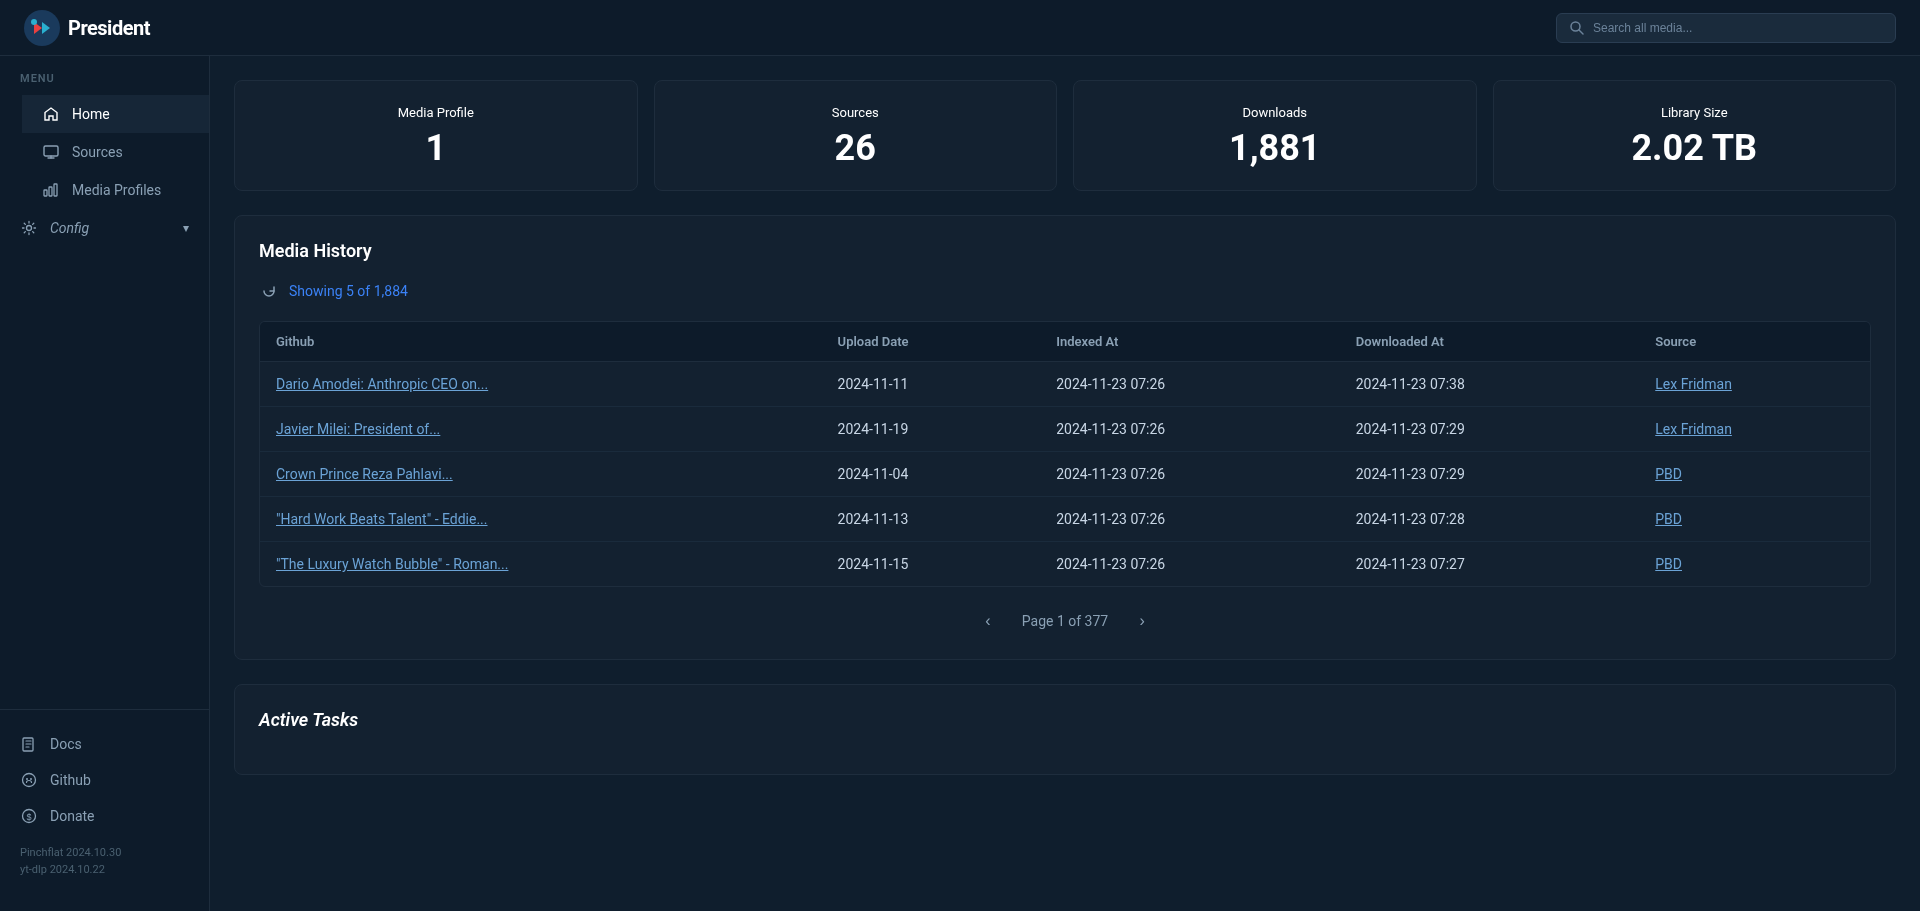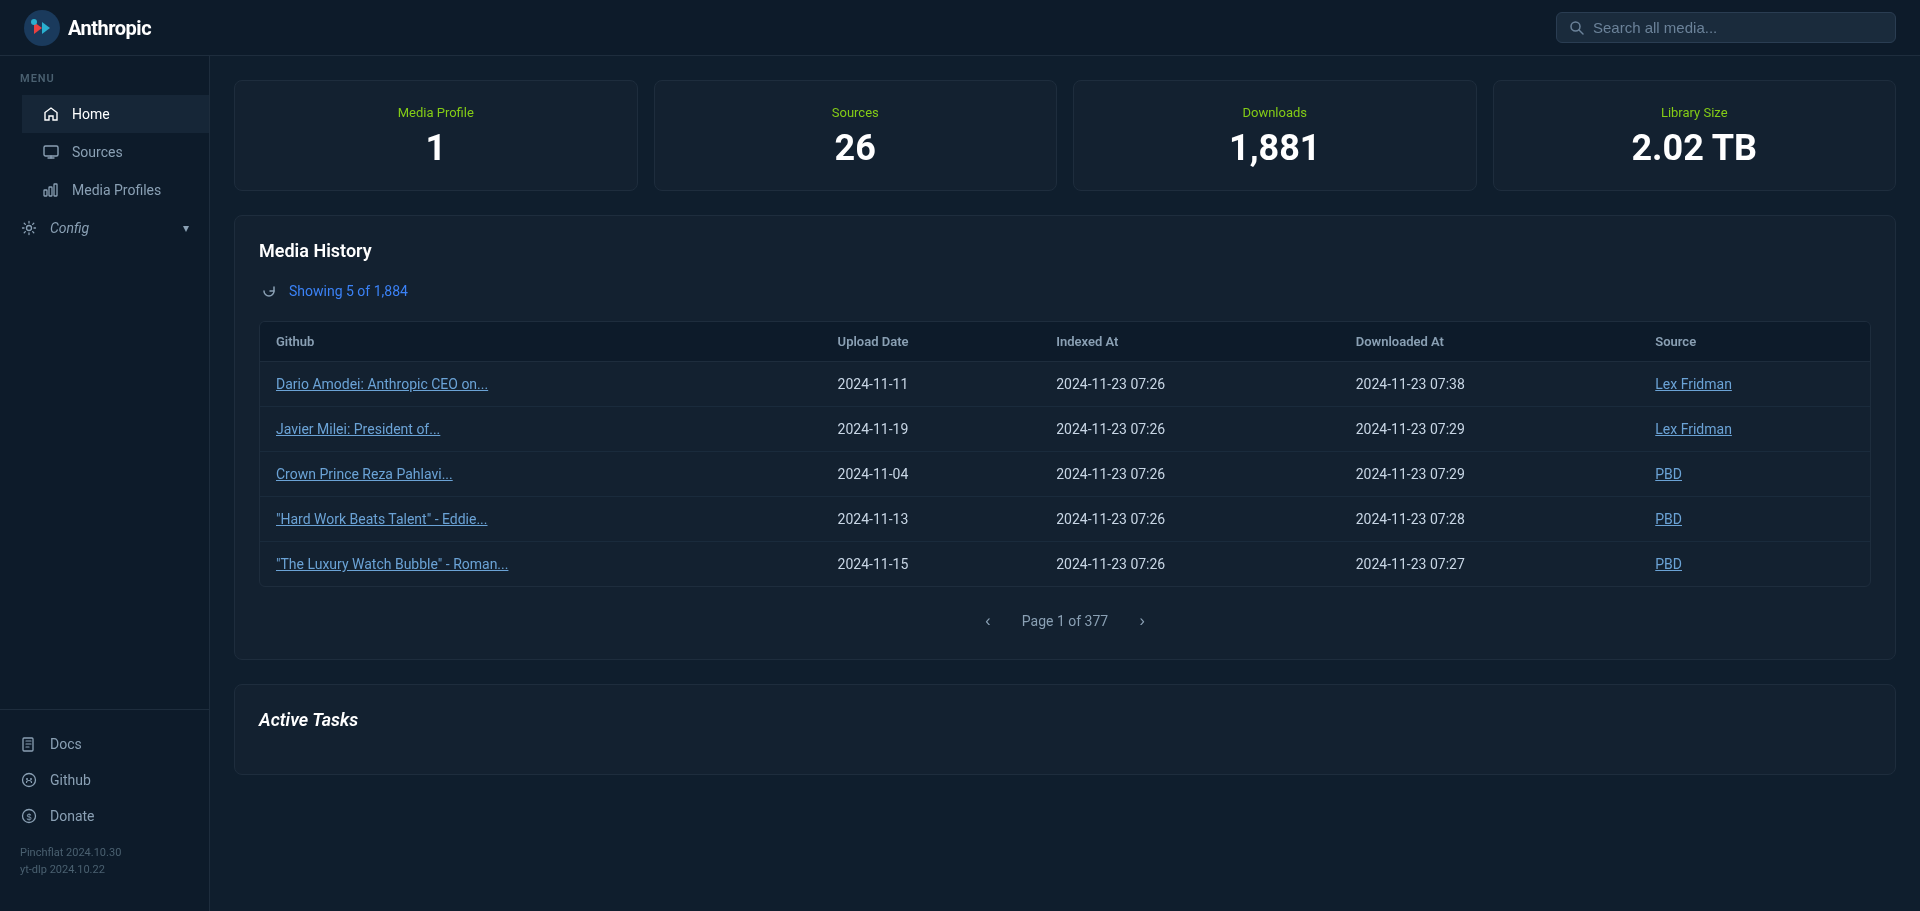--- a/index.html
+++ b/index.html
@@ -51,21 +51,21 @@
     }
     .search-icon-svg {
       color: #6b8299;
       flex-shrink: 0;
     }
     .search-input {
       background: transparent;
       border: none;
       outline: none;
       color: #d946ef;
-      font-size: 15px;
+      font-size: 12px;
       width: 100%;
     }
     .search-input::placeholder { color: #6b8299; }
 
     
     .layout {
       display: flex;
       flex: 1;
       overflow: hidden;
     }
@@ -169,21 +169,21 @@
     }
     .stat-card {
       background: #132130;
       border: 1px solid #1e2d3d;
       border-radius: 8px;
       padding: 24px;
       text-align: center;
     }
     .stat-label {
       font-size: 13px;
-      color: #84cc16;
+      color: #ffffff;
       margin-bottom: 10px;
     }
     .stat-value {
       font-size: 36px;
       font-weight: 700;
       color: #fff;
       line-height: 1;
     }
 
     
@@ -290,21 +290,21 @@
 <body>
 
 <div class="topbar">
   <div class="logo">
     <svg class="logo-icon" viewBox="0 0 36 36" fill="none" xmlns="http://www.w3.org/2000/svg">
       <circle cx="18" cy="18" r="18" fill="#1a3a5c"></circle>
       <path d="M10 12 L10 24 L18 18 Z" fill="#e84040"></path>
       <path d="M18 12 L18 24 L26 18 Z" fill="#2aafcf"></path>
       <circle cx="10" cy="12" r="3" fill="#2aafcf"></circle>
     </svg>
-    <span class="logo-text">Anthropic</span>
+    <span class="logo-text">President</span>
   </div>
   <div class="search-container">
     <svg class="search-icon-svg" width="16" height="16" viewBox="0 0 16 16" fill="none">
       <circle cx="6.5" cy="6.5" r="4.5" stroke="#6b8299" stroke-width="1.5"></circle>
       <path d="M10 10 L14 14" stroke="#6b8299" stroke-width="1.5" stroke-linecap="round"></path>
     </svg>
     <input type="text" class="search-input" placeholder="Search all media..." style="">
   </div>
 </div>
 

